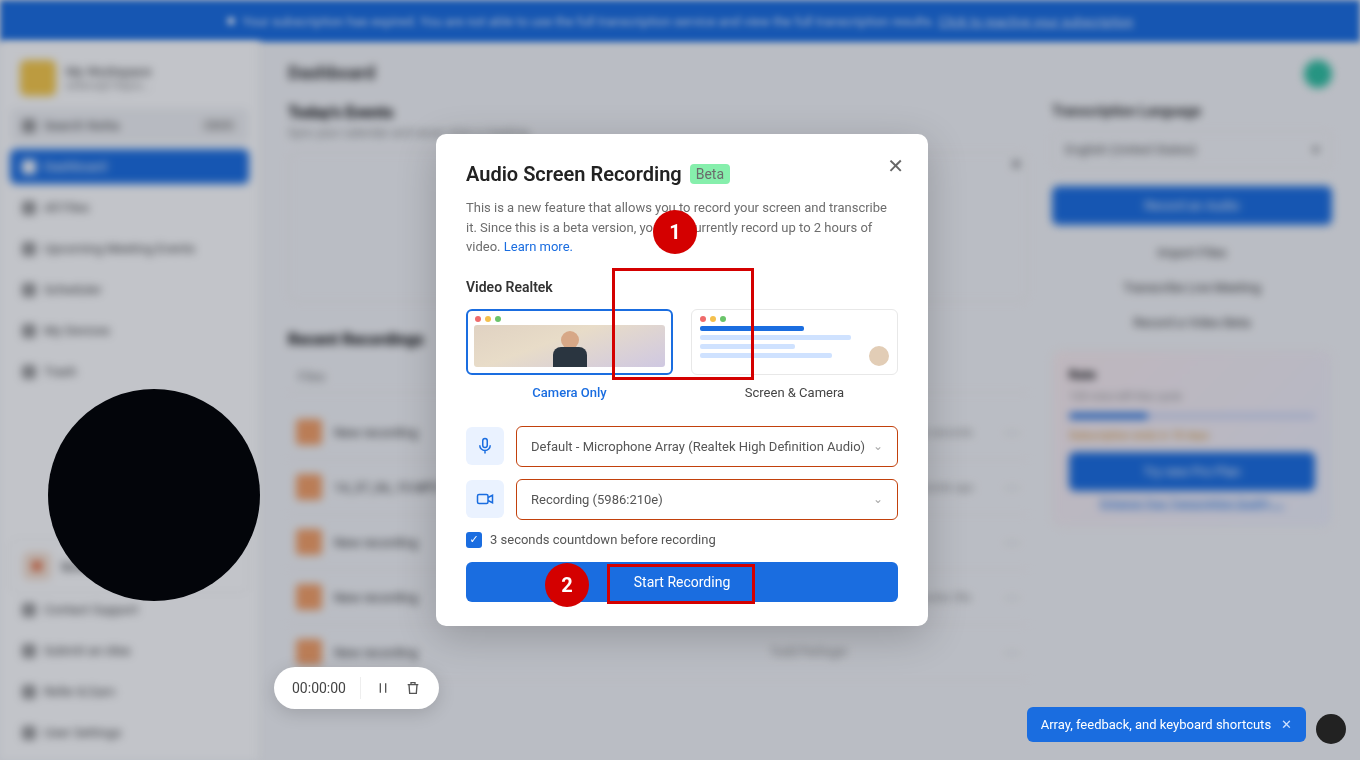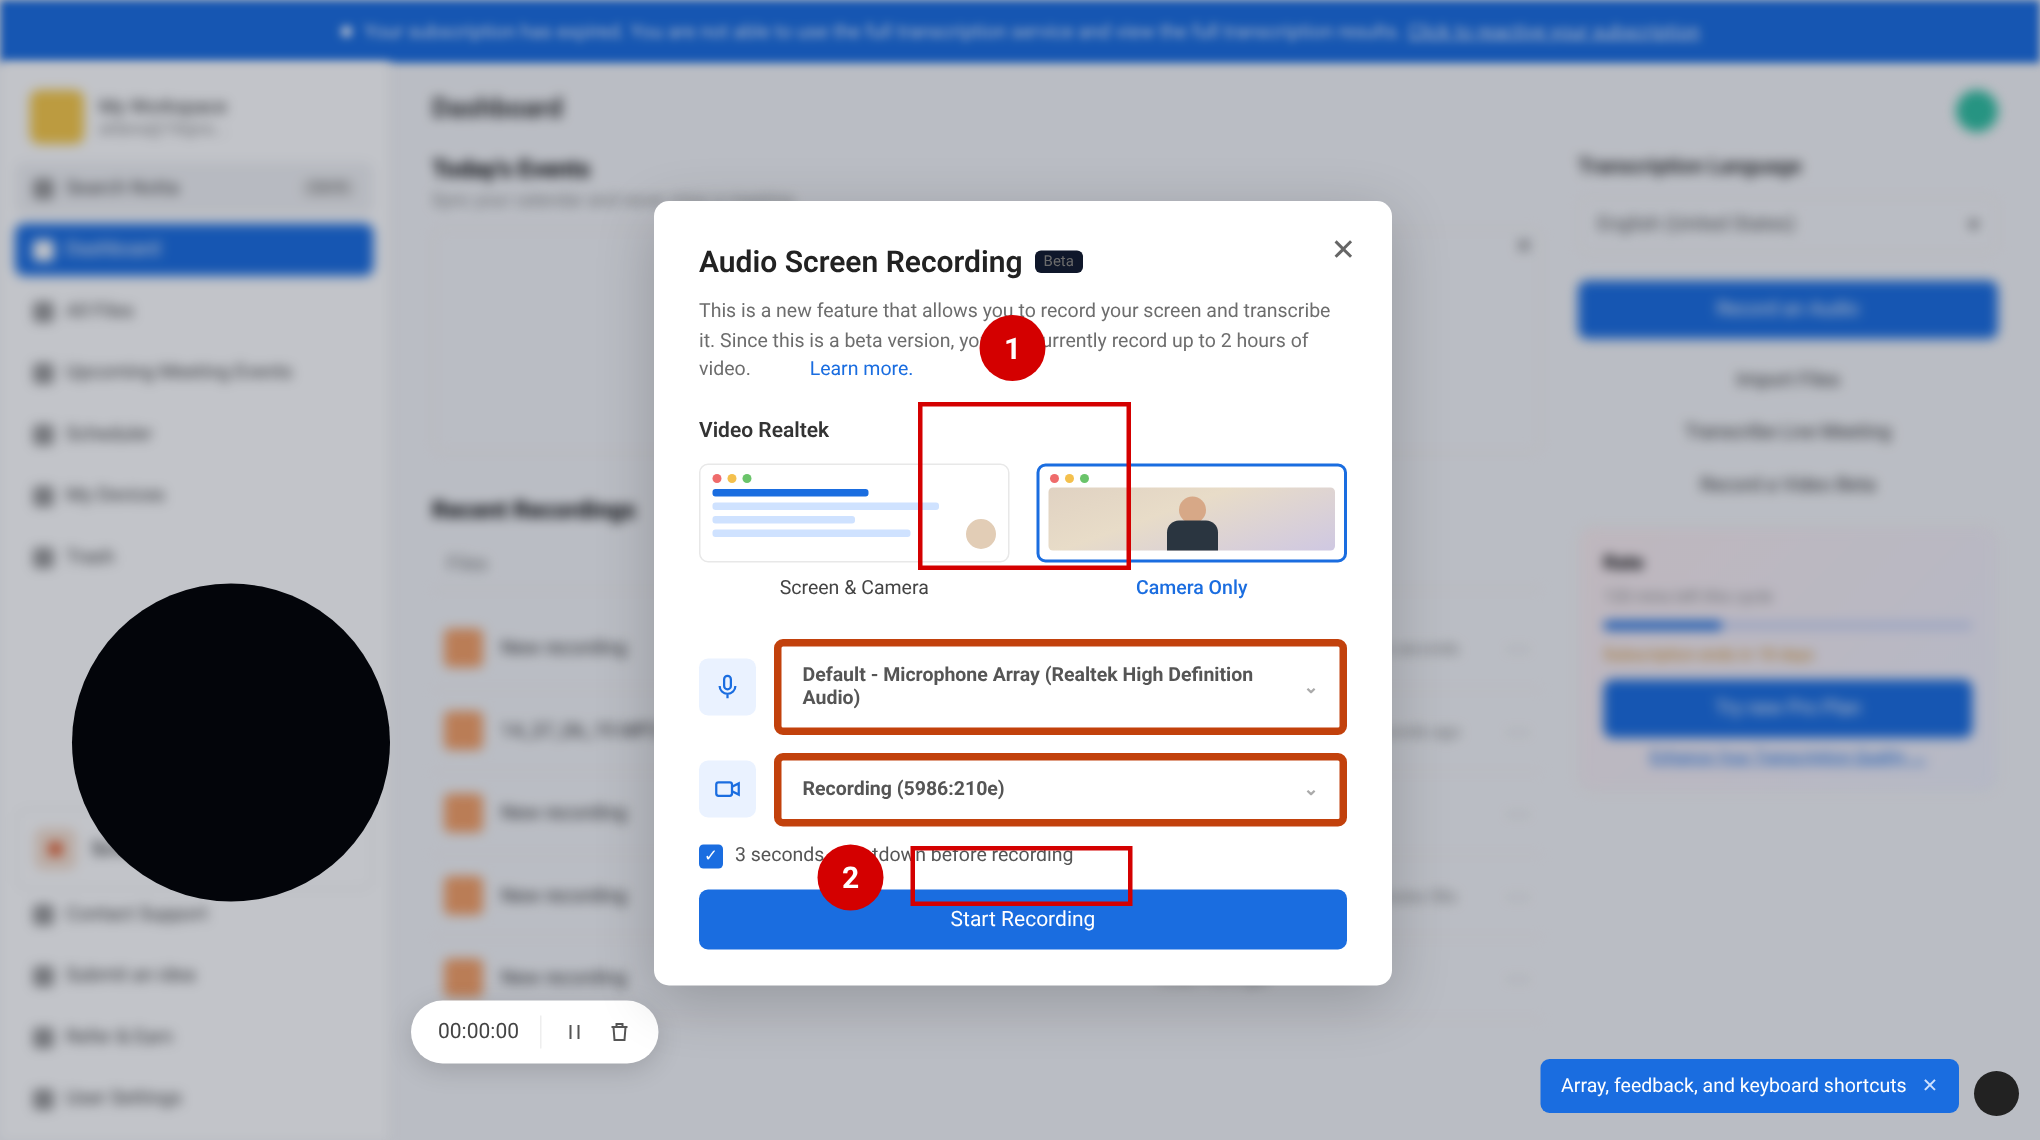--- a/index.html
+++ b/index.html
@@ -71,24 +71,24 @@
   .rec-pill .sep { width: 1px; height: 22px; background: #eee; }
   .rec-pill svg { width: 16px; height: 16px; stroke: #555; fill: none; stroke-width: 2; }
 
   
   .overlay { position: absolute; inset: 0; background: rgba(10,20,40,.25); z-index: 10; }
 
   
   .modal { position: absolute; left: 436px; top: 134px; width: 492px; background: #fff; border-radius: 10px; padding: 28px 30px 24px; z-index: 20; box-shadow: 0 10px 40px rgba(0,0,0,.2); }
   .modal-head { display: flex; align-items: center; gap: 8px; margin-bottom: 12px; }
   .modal-head h2 { font-size: 20px; color: #222; font-weight: 600; }
-  .beta { background: #0f172a; color: #6b6b6b; font-size: 10px; padding: 2px 6px; border-radius: 4px; }
+  .beta { background: #86efac; color: #6b6b6b; font-size: 14px; padding: 2px 6px; border-radius: 4px; }
   .modal-close { position: absolute; top: 22px; right: 24px; font-size: 20px; color: #666; cursor: pointer; line-height: 1; }
   .modal-desc { font-size: 13px; color: #6d6d6d; line-height: 1.5; margin-bottom: 22px; }
-  .modal-desc a { color: #1a6de0; text-decoration: none; margin-left: 36px; }
+  .modal-desc a { color: #1a6de0; text-decoration: none; }
   .modal h3 { font-size: 14px; font-weight: 600; color: #333; margin-bottom: 14px; }
 
   .vs-row { display: flex; gap: 18px; margin-bottom: 26px; }
   .vs-opt { flex: 1; text-align: center; cursor: pointer; }
   .vs-opt .preview { border: 1px solid #e8e8e8; border-radius: 6px; height: 66px; padding: 6px 8px; position: relative; overflow: hidden; }
   .vs-opt.selected .preview { border: 2px solid #1a6de0; padding: 5px 7px; }
   .traffic { display: flex; gap: 4px; margin-bottom: 4px; }
   .traffic span { width: 6px; height: 6px; border-radius: 50%; }
   .traffic span:nth-child(1){background:#ef6b6b;} .traffic span:nth-child(2){background:#f4c04d;} .traffic span:nth-child(3){background:#6ac46a;}
   .lines { display: flex; flex-direction: column; gap: 4px; }
@@ -100,21 +100,21 @@
   .cam-photo { position:absolute; inset:14px 6px 6px 6px; background: linear-gradient(160deg,#e0d2c2 0%,#e8dcc8 40%,#cfc8e2 100%); border-radius:3px; display:flex; align-items:flex-start; justify-content:center; }
   .cam-photo::before { content:""; position:absolute; top:6px; left:50%; transform:translateX(-50%); width:18px; height:18px; background:#d7a887; border-radius:50%; }
   .cam-photo::after { content:""; position:absolute; top:22px; left:50%; transform:translateX(-50%); width:34px; height:20px; background:#2a3540; border-radius:8px 8px 0 0; }
   .cam-pip { position: absolute; right: 6px; bottom: 6px; width: 24px; height: 24px; background: #e2cdb6; border-radius: 50%; border: 2px solid #fff; }
   .vs-label { font-size: 13px; color: #444; margin-top: 10px; }
   .vs-opt.selected .vs-label { color: #1a6de0; font-weight: 500; }
 
   .field-row { display: flex; gap: 12px; align-items: center; margin-bottom: 12px; }
   .field-icon { width: 38px; height: 38px; background: #eaf2ff; border-radius: 6px; display: flex; align-items: center; justify-content: center; }
   .field-icon svg { width: 18px; height: 18px; stroke: #1a6de0; fill: none; stroke-width: 2; }
-  .select { flex: 1; border: 5px solid #c2410c; border-radius: 6px; padding: 12px 14px; font-size: 13px; color: #555; display: flex; justify-content: space-between; align-items: center; font-weight: bold; }
+  .select { flex: 1; border: 1px solid #c2410c; border-radius: 6px; padding: 12px 14px; font-size: 13px; color: #555; display: flex; justify-content: space-between; align-items: center; }
   .select .chev { color: #aaa; font-size: 12px; }
 
   .checkbox-row { display: flex; align-items: center; gap: 8px; margin: 6px 0 14px; font-size: 13px; color: #555; }
   .checkbox { width: 16px; height: 16px; background: #1a6de0; border-radius: 3px; display: flex; align-items: center; justify-content: center; color: #fff; font-size: 11px; }
 
   .start-btn { background: #1a6de0; color: #fff; text-align: center; padding: 12px; border-radius: 6px; font-size: 14px; cursor: pointer; }
 
   
   .anno-box { position: absolute; border: 3px solid #d40000; z-index: 30; pointer-events: none; }
   .anno-num { position: absolute; width: 44px; height: 44px; background: #d40000; color: #fff; border-radius: 50%; display: flex; align-items: center; justify-content: center; font-size: 20px; font-weight: 700; z-index: 35; pointer-events: none; }
@@ -299,48 +299,48 @@
     <h2>Audio Screen Recording</h2>
     <span class="beta">Beta</span>
   </div>
   <p class="modal-desc">
     <span>This is a new feature that allows you to record your screen and transcribe it. Since this is a beta version, you can currently record up to 2 hours of video.</span>
     <a>Learn more.</a>
   </p>
 
   <h3>Video Realtek</h3>
   <div class="vs-row">
+    <div class="vs-opt selected">
+      <div class="preview">
+          <div class="traffic">
+            <span></span>
+            <span></span>
+            <span></span>
+          </div>
+          <div class="cam-photo"></div>
+        </div>
+      <div class="vs-label">Camera Only</div>
+    </div>
     <div class="vs-opt">
       <div class="preview">
           <div class="traffic">
             <span></span>
             <span></span>
             <span></span>
           </div>
           <div class="lines">
             <span class="a"></span>
             <span class="b"></span>
             <span class="c"></span>
             <span class="d"></span>
           </div>
           <div class="cam-pip"></div>
         </div>
       <div class="vs-label">Screen &amp; Camera</div>
     </div>
-    <div class="vs-opt selected">
-      <div class="preview">
-          <div class="traffic">
-            <span></span>
-            <span></span>
-            <span></span>
-          </div>
-          <div class="cam-photo"></div>
-        </div>
-      <div class="vs-label">Camera Only</div>
-    </div>
   </div>
 
   <div class="field-row">
     <div class="field-icon">
       <svg viewBox="0 0 24 24">
           <rect x="9" y="2" width="6" height="12" rx="3"></rect>
           <path d="M5 11a7 7 0 0 0 14 0M12 18v4"></path>
         </svg>
     </div>
     <div class="select">

